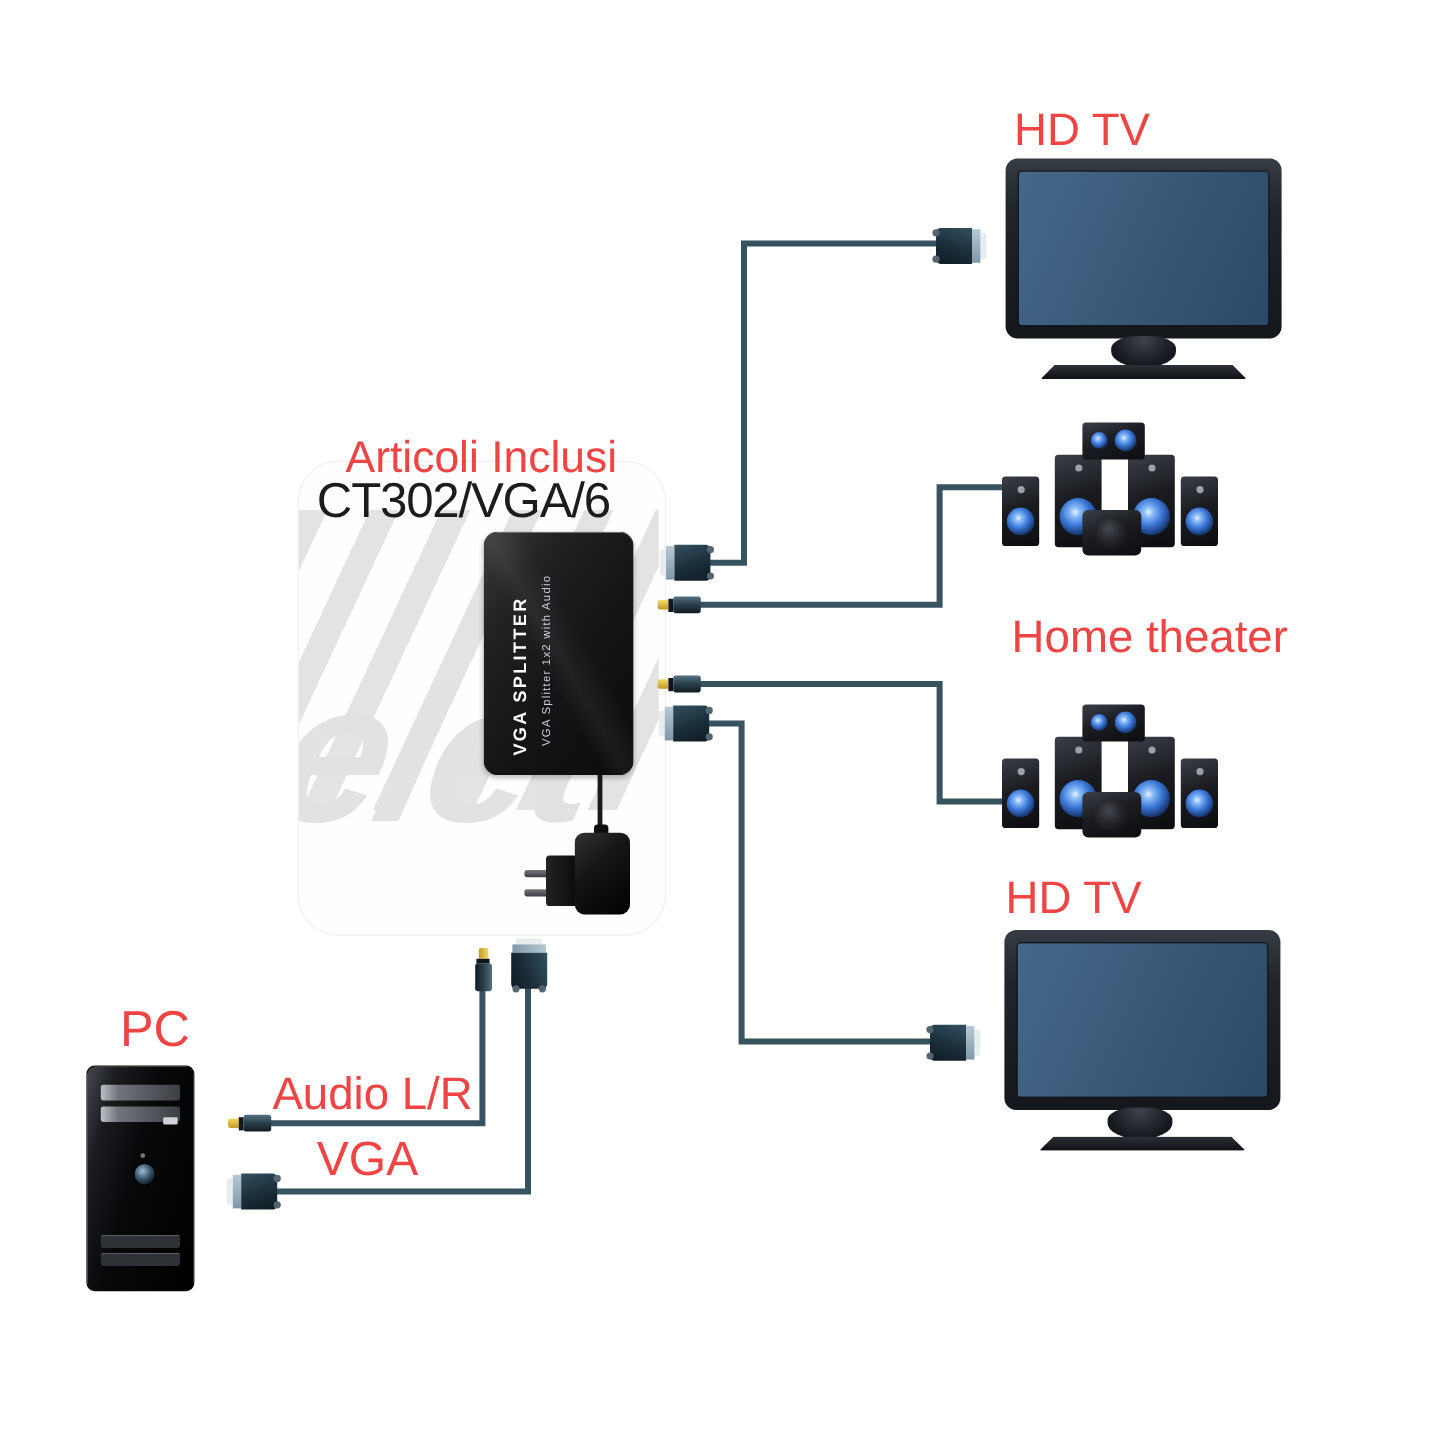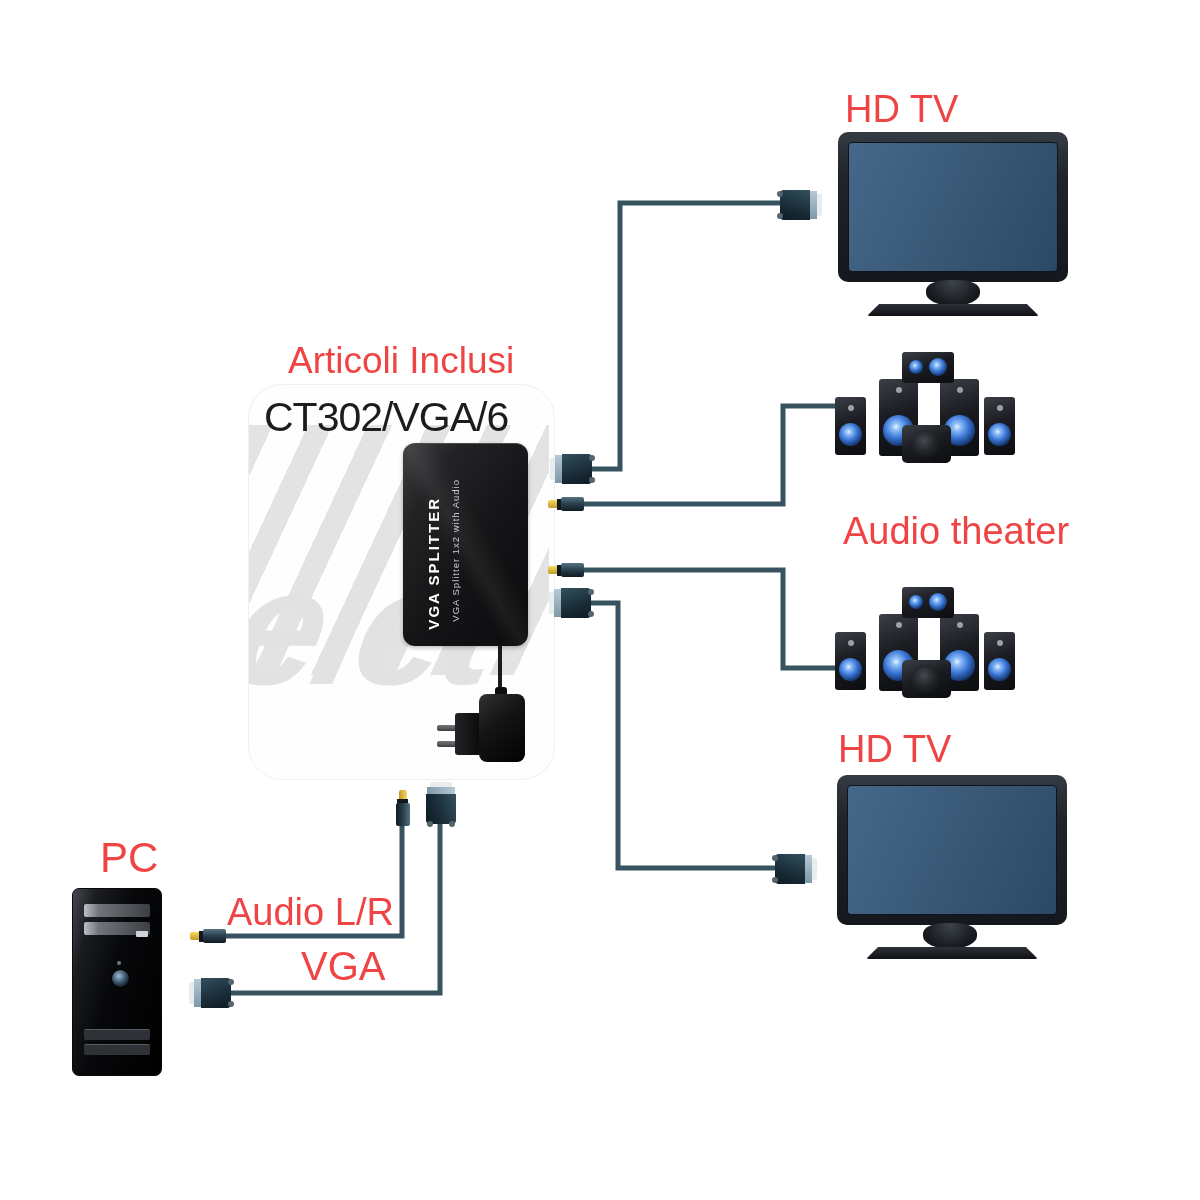--- a/index.html
+++ b/index.html
@@ -116,21 +116,21 @@
     <path d="M 440 822 V 993 H 227" fill="none" stroke="#37535f" stroke-width="5"></path>
 
     <path d="M 500 644 V 700" fill="none" stroke="#1b1b1b" stroke-width="4"></path>
   </svg>
 
   <div class="card">
     <div class="wm-stripes"></div>
     <div class="wm-text">elet</div>
   </div>
 
-  <div class="lbl lbl-eyebrow" style="left:288px;top:340px;">Articoli Inclusi</div>
+  <div class="lbl lbl-eyebrow" style="left:288px;top:360px;">Articoli Inclusi</div>
   <div class="lbl lbl-code" style="left:264px;top:394px;">CT302/VGA/6</div>
 
   <div class="splitter">
     <div class="sp-title">VGA SPLITTER</div>
     <div class="sp-sub">VGA Splitter 1x2 with Audio</div>
   </div>
 
   <div class="pa-prong" style="left:437px;top:725px;"></div>
   <div class="pa-prong" style="left:437px;top:741px;"></div>
   <div class="pa-plug"></div>
@@ -235,21 +235,21 @@
     </div>
     <div class="spk" style="left:69px;top:0;width:52px;height:31px;">
       <span class="cone" style="left:7px;top:8px;width:14px;height:14px;"></span>
       <span class="cone" style="left:27px;top:6px;width:18px;height:18px;"></span>
     </div>
     <div class="spk" style="left:69px;top:73px;width:49px;height:38px;border-radius:5px;">
       <span class="wcone" style="left:10px;top:5px;width:28px;height:28px;"></span>
     </div>
   </div>
 
-  <div class="lbl lbl-dev" style="left:843px;top:510px;">Audio theater</div>
+  <div class="lbl lbl-dev" style="left:843px;top:510px;">Home theater</div>
 
   <div class="ht" style="left:833px;top:587px;">
     <div class="spk" style="left:2px;top:45px;width:31px;height:58px;">
       <span class="dot"></span>
         <span class="cone" style="left:4px;top:26px;width:23px;height:23px;"></span>
     </div>
     <div class="spk" style="left:46px;top:27px;width:39px;height:77px;">
       <span class="dot"></span>
         <span class="cone" style="left:4px;top:36px;width:31px;height:31px;"></span>
     </div>
@@ -282,15 +282,15 @@
     <div class="bay" style="top:15px;"></div>
     <div class="bay" style="top:33px;"></div>
     <div class="slot"></div>
     <div class="mini-dot"></div>
     <div class="power"></div>
     <div class="vent" style="top:140px;"></div>
     <div class="vent" style="top:155px;"></div>
   </div>
 
   <div class="lbl lbl-dev" style="left:227px;top:891px;text-align:right;">Audio L/R</div>
-  <div class="lbl lbl-dev" style="left:264px;top:944px;font-size:40px;margin-left:37px;">VGA</div>
+  <div class="lbl lbl-dev" style="left:264px;top:944px;font-size:40px;">VGA</div>
 
 </div>
 
 </body></html>

